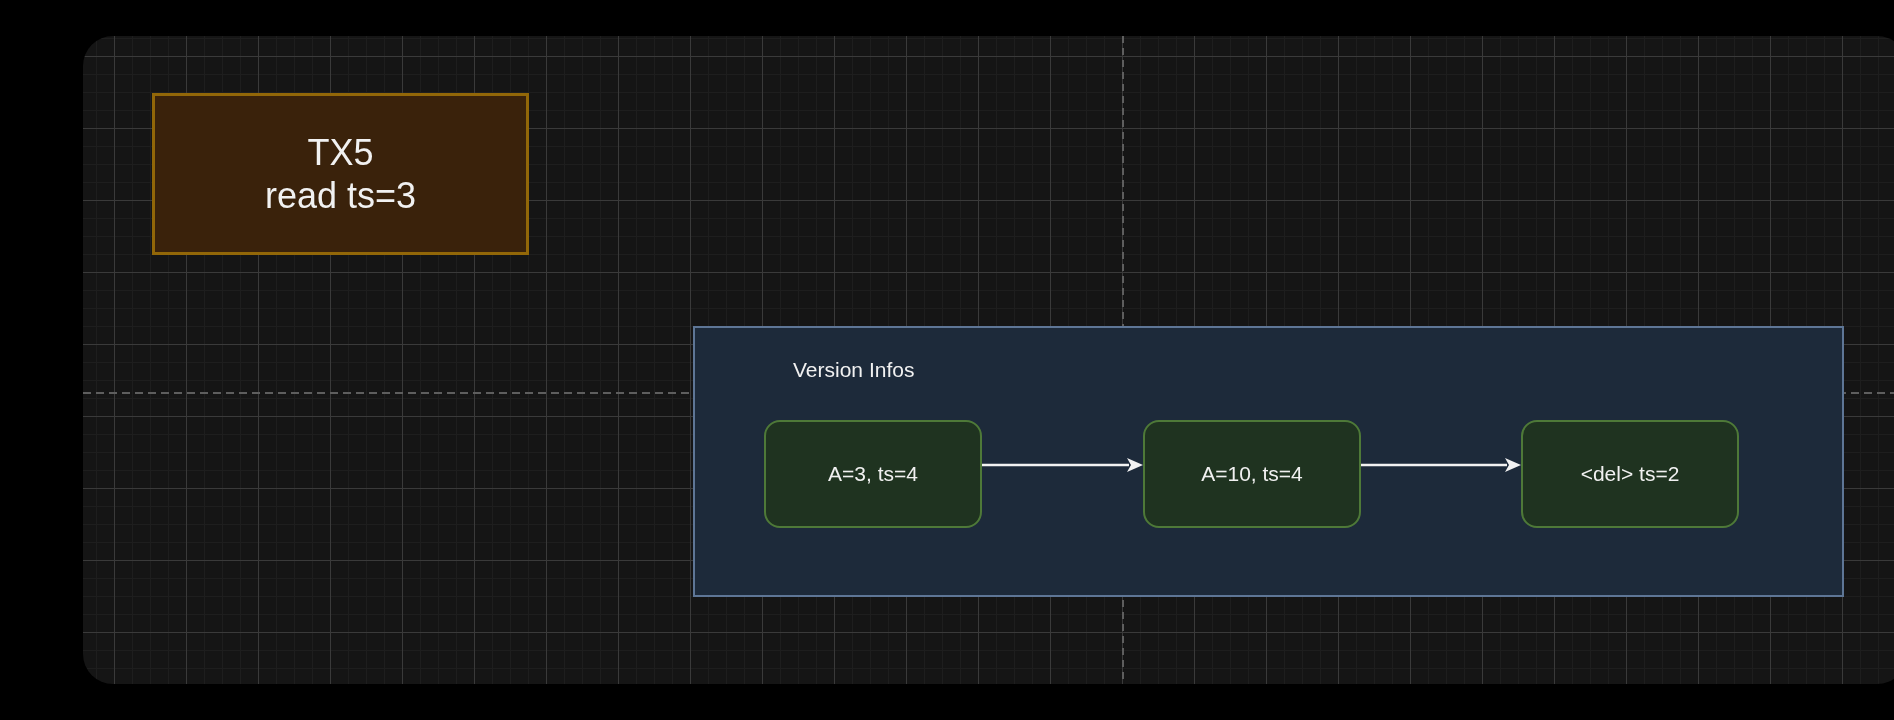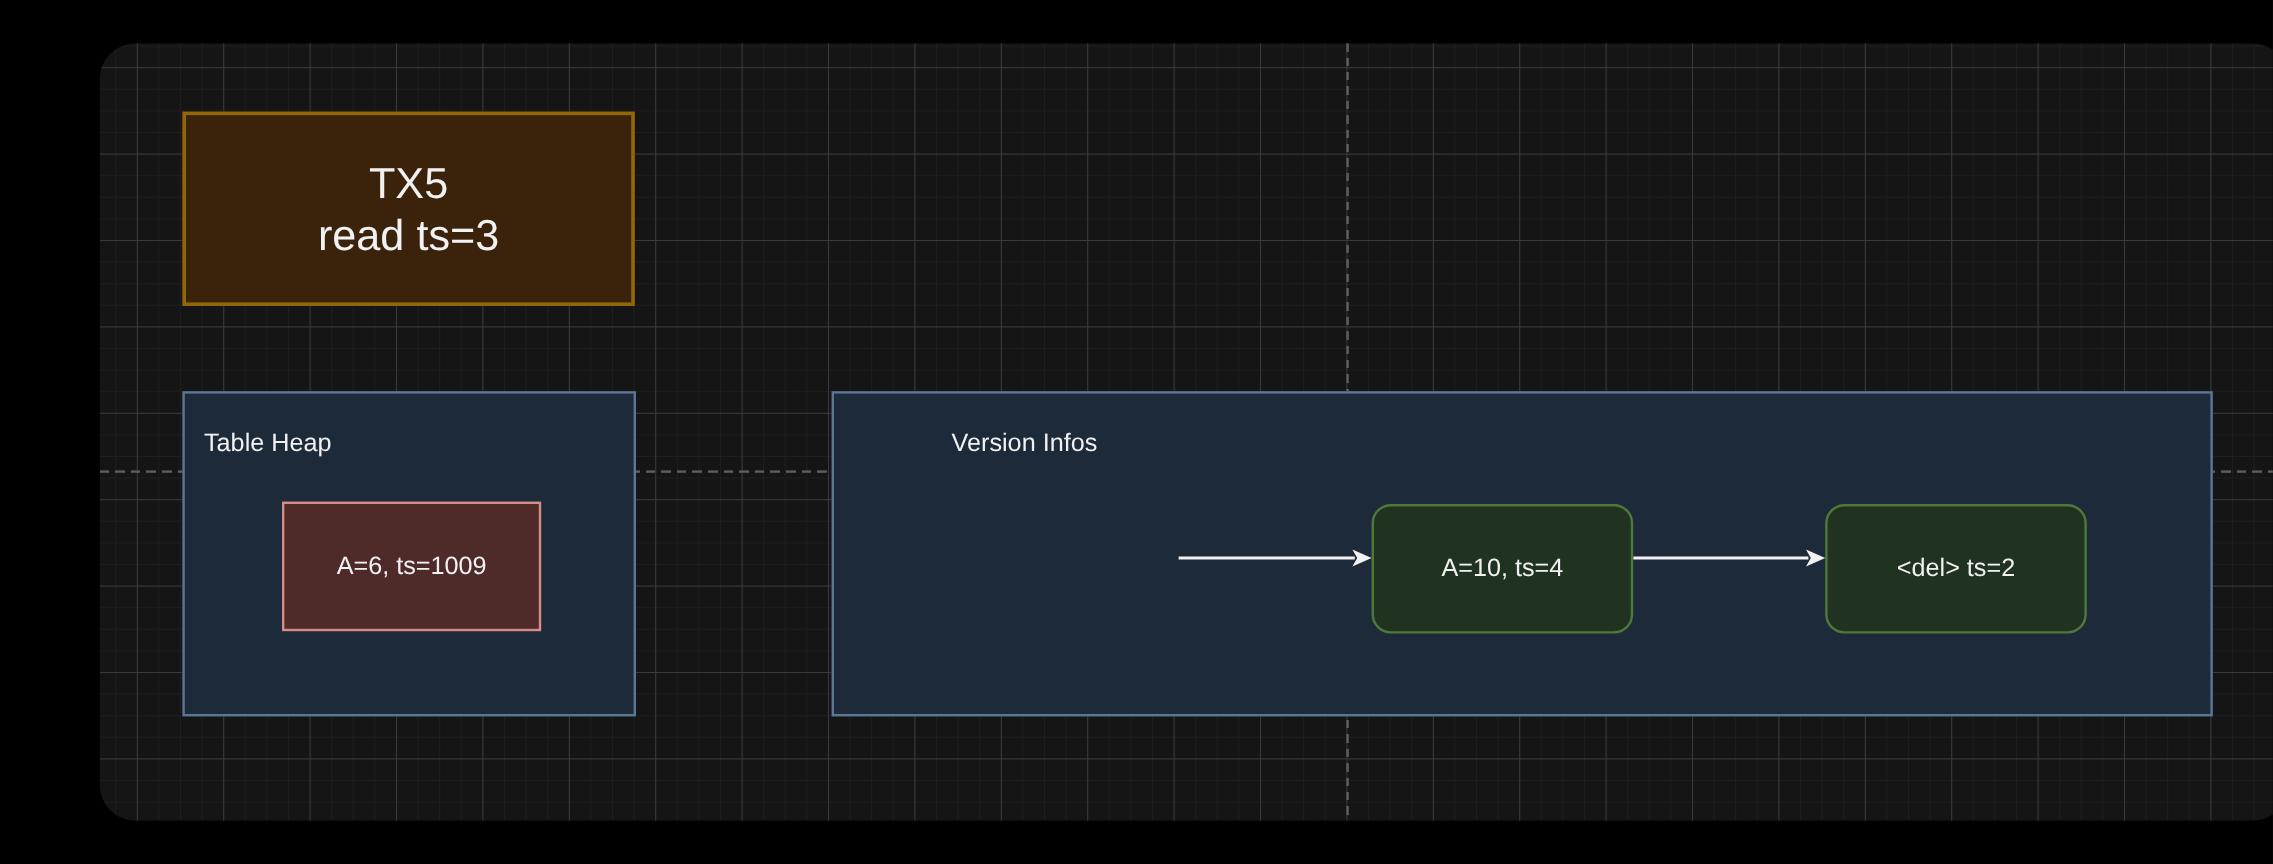--- a/index.html
+++ b/index.html
@@ -111,30 +111,27 @@
 <div class="canvas">
 
   <div class="guide-h"></div>
   <div class="guide-v"></div>
 
   <div class="node tx5-node">
     <div>TX5</div>
     <div>read ts=3</div>
   </div>
 
-  <div class="node container-box table-heap">
-    <div class="container-title">Table Heap</div>
-    <div class="tuple-node">
-      <span>A=6, ts=1009</span>
-    </div>
-  </div>
 
   <div class="node container-box version-infos">
     <div class="container-title">Version Infos</div>
 
+    <div class="version-node v1">
+      <span>A=3, ts=4</span>
+    </div>
 
     <svg class="arrow-svg a1" width="161" height="16">
       <line x1="0" y1="8" x2="147" y2="8"></line>
       <path d="M145,1 L161,8 L145,15 L149,8 Z"></path>
     </svg>
 
     <div class="version-node v2">
       <span>A=10, ts=4</span>
     </div>
 

